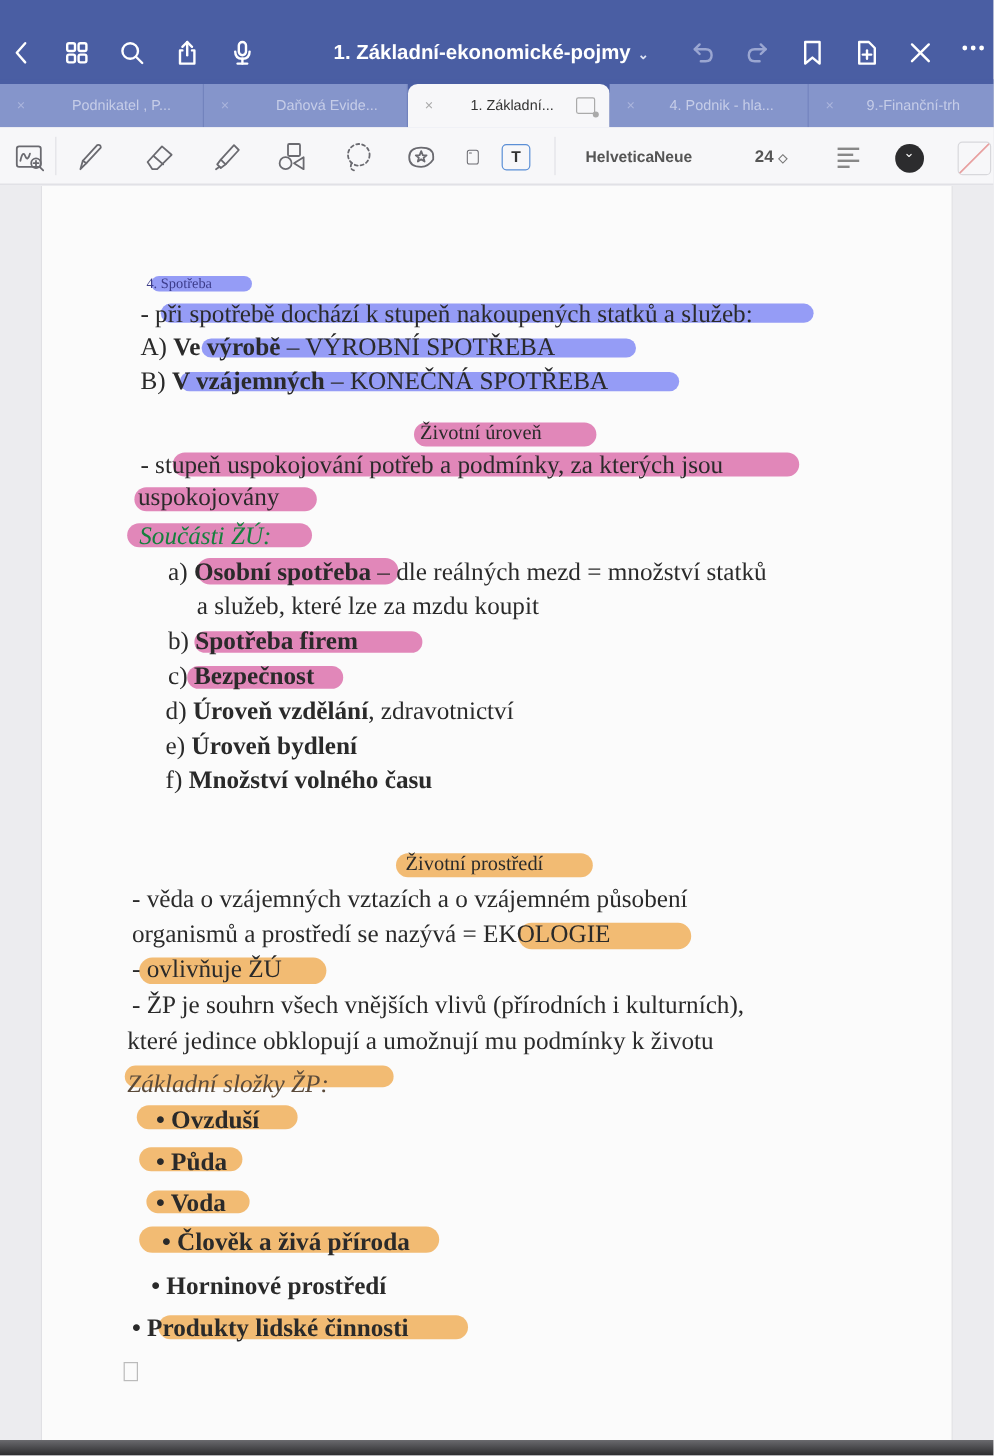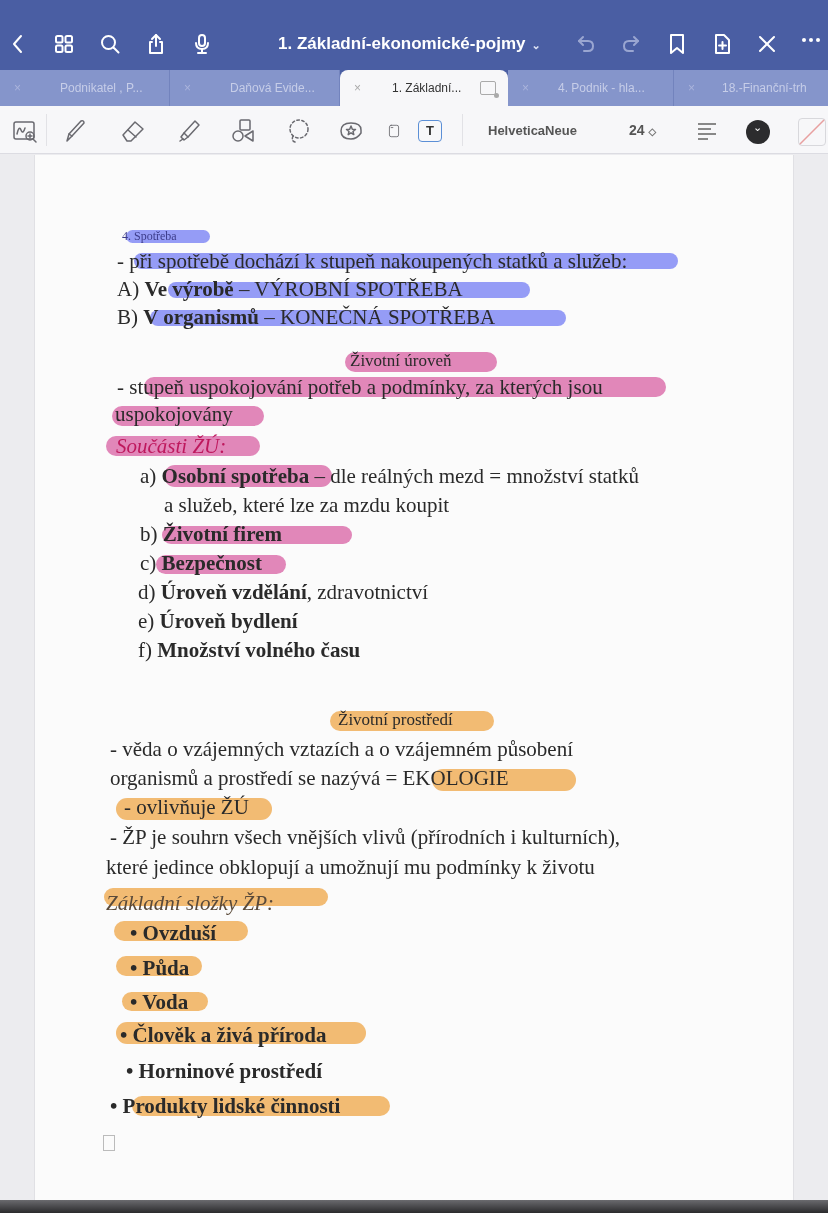--- a/index.html
+++ b/index.html
@@ -162,21 +162,21 @@
     <span class="tab-close">×</span>
     <span class="tab-label">1. Základní...</span>
     <span class="tab-split"></span>
   </div>
   <div class="tab" style="left:508px;width:166px">
     <span class="tab-close">×</span>
     <span class="tab-label" style="left:50px">4. Podnik - hla...</span>
   </div>
   <div class="tab" style="left:674px;width:154px;border-right:none">
     <span class="tab-close">×</span>
-    <span class="tab-label" style="left:48px">18.-Finanční-trh</span>
+    <span class="tab-label" style="left:48px">9.-Finanční-trh</span>
   </div>
 </div>
 
 <div class="drawbar">
   <div class="dt" style="left:10px">
     <svg viewBox="0 0 28 28">
         <rect x="3" y="5" width="20" height="17" rx="2"></rect>
         <path d="M6 17 Q8 8 10 13 Q12 18 14 11"></path>
         <circle cx="19" cy="19" r="4"></circle>
         <path d="M19 17 V21 M17 19 H21"></path>
@@ -251,75 +251,75 @@
 <div class="hl hl-blue" style="left:126px;top:230px;width:84px;height:13px"></div>
 <div class="txt sm" style="left:122px;top:229px;color:#3c3c8a">4. Spotřeba</div>
 
 <div class="hl hl-blue" style="left:134px;top:253px;width:544px;height:16px"></div>
 <div class="txt" style="left:117px;top:248px">- při spotřebě dochází k stupeň nakoupených statků a služeb:</div>
 
 <div class="hl hl-blue" style="left:168px;top:282px;width:362px;height:16px"></div>
 <div class="txt" style="left:117px;top:276px"><span>A) </span><span class="b">Ve výrobě</span><span> – VÝROBNÍ SPOTŘEBA</span></div>
 
 <div class="hl hl-blue" style="left:150px;top:310px;width:416px;height:16px"></div>
-<div class="txt" style="left:117px;top:304px"><span>B) </span><span class="b">V organismů</span><span> – KONEČNÁ SPOTŘEBA</span></div>
+<div class="txt" style="left:117px;top:304px"><span>B) </span><span class="b">V vzájemných</span><span> – KONEČNÁ SPOTŘEBA</span></div>
 
 <div class="hl hl-pink" style="left:345px;top:352px;width:152px;height:20px"></div>
 <div class="txt md" style="left:350px;top:351px">Životní úroveň</div>
 
 <div class="hl hl-pink" style="left:144px;top:377px;width:522px;height:20px"></div>
 <div class="txt" style="left:117px;top:374px">- stupeň uspokojování potřeb a podmínky, za kterých jsou</div>
 <div class="hl hl-pink" style="left:112px;top:406px;width:152px;height:20px"></div>
 <div class="txt" style="left:115px;top:401px">uspokojovány</div>
 
 <div class="hl hl-pink" style="left:106px;top:436px;width:154px;height:20px"></div>
-<div class="txt i" style="left:116px;top:433px;color:#be185d">Součásti ŽÚ:</div>
+<div class="txt i" style="left:116px;top:433px;color:#15803d">Součásti ŽÚ:</div>
 
 <div class="hl hl-pink" style="left:164px;top:465px;width:168px;height:22px"></div>
 <div class="txt" style="left:140px;top:463px"><span>a) </span><span class="b">Osobní spotřeba</span><span> – dle reálných mezd = množství statků</span></div>
 <div class="txt" style="left:164px;top:492px">a služeb, které lze za mzdu koupit</div>
 
 <div class="hl hl-pink" style="left:162px;top:526px;width:190px;height:18px"></div>
-<div class="txt" style="left:140px;top:521px"><span>b) </span><span class="b">Životní firem</span></div>
+<div class="txt" style="left:140px;top:521px"><span>b) </span><span class="b">Spotřeba firem</span></div>
 
 <div class="hl hl-pink" style="left:156px;top:555px;width:130px;height:19px"></div>
 <div class="txt" style="left:140px;top:550px"><span>c) </span><span class="b">Bezpečnost</span></div>
 
 <div class="txt" style="left:138px;top:579px"><span>d) </span><span class="b">Úroveň vzdělání</span><span>, zdravotnictví</span></div>
 <div class="txt" style="left:138px;top:608px"><span>e) </span><span class="b">Úroveň bydlení</span></div>
 <div class="txt" style="left:138px;top:637px"><span>f) </span><span class="b">Množství volného času</span></div>
 
 <div class="hl hl-orange" style="left:330px;top:711px;width:164px;height:20px"></div>
 <div class="txt md" style="left:338px;top:710px">Životní prostředí</div>
 
 <div class="txt" style="left:110px;top:736px">- věda o vzájemných vztazích a o vzájemném působení</div>
 
 <div class="hl hl-orange" style="left:432px;top:769px;width:144px;height:22px"></div>
 <div class="txt" style="left:110px;top:765px"><span>organismů a prostředí se nazývá = </span><span>EKOLOGIE</span></div>
 
 <div class="hl hl-orange" style="left:116px;top:798px;width:156px;height:22px"></div>
-<div class="txt" style="left:124px;top:794px"><span>- </span><span>ovlivňuje ŽÚ</span></div>
+<div class="txt" style="left:110px;top:794px"><span>- </span><span>ovlivňuje ŽÚ</span></div>
 
 <div class="txt" style="left:110px;top:824px">- ŽP je souhrn všech vnějších vlivů (přírodních i kulturních),</div>
 <div class="txt" style="left:106px;top:854px">které jedince obklopují a umožnují mu podmínky k životu</div>
 
 <div class="hl hl-orange" style="left:104px;top:888px;width:224px;height:18px"></div>
 <div class="txt i" style="left:106px;top:890px;color:#5a4a3a">Základní složky ŽP:</div>
 
 <div class="hl hl-orange" style="left:114px;top:921px;width:134px;height:20px"></div>
 <div class="txt b" style="left:130px;top:920px">• Ovzduší</div>
 
 <div class="hl hl-orange" style="left:116px;top:956px;width:86px;height:20px"></div>
 <div class="txt b" style="left:130px;top:955px">• Půda</div>
 
 <div class="hl hl-orange" style="left:122px;top:992px;width:86px;height:19px"></div>
 <div class="txt b" style="left:130px;top:989px">• Voda</div>
 
 <div class="hl hl-orange" style="left:116px;top:1022px;width:250px;height:22px"></div>
-<div class="txt b" style="left:120px;top:1022px">• Člověk a živá příroda</div>
+<div class="txt b" style="left:135px;top:1022px">• Člověk a živá příroda</div>
 
 <div class="txt b" style="left:126px;top:1058px">• Horninové prostředí</div>
 
 <div class="hl hl-orange" style="left:132px;top:1096px;width:258px;height:20px"></div>
 <div class="txt b" style="left:110px;top:1093px">• Produkty lidské činnosti</div>
 
 <div class="cursor-box"></div>
 
 <div class="bottom-shadow"></div>
 

